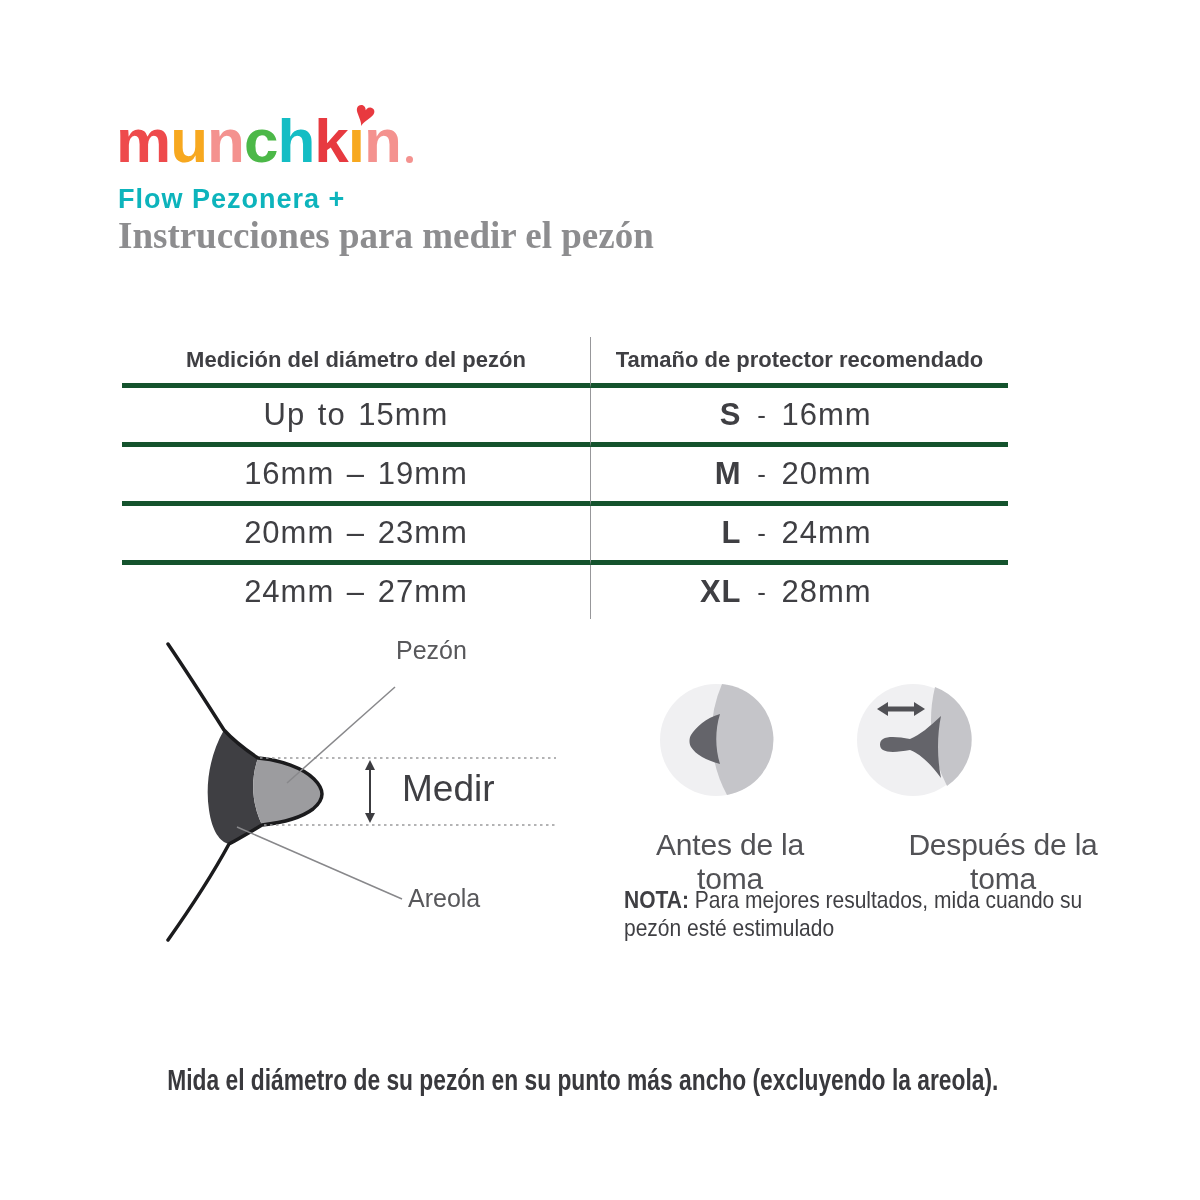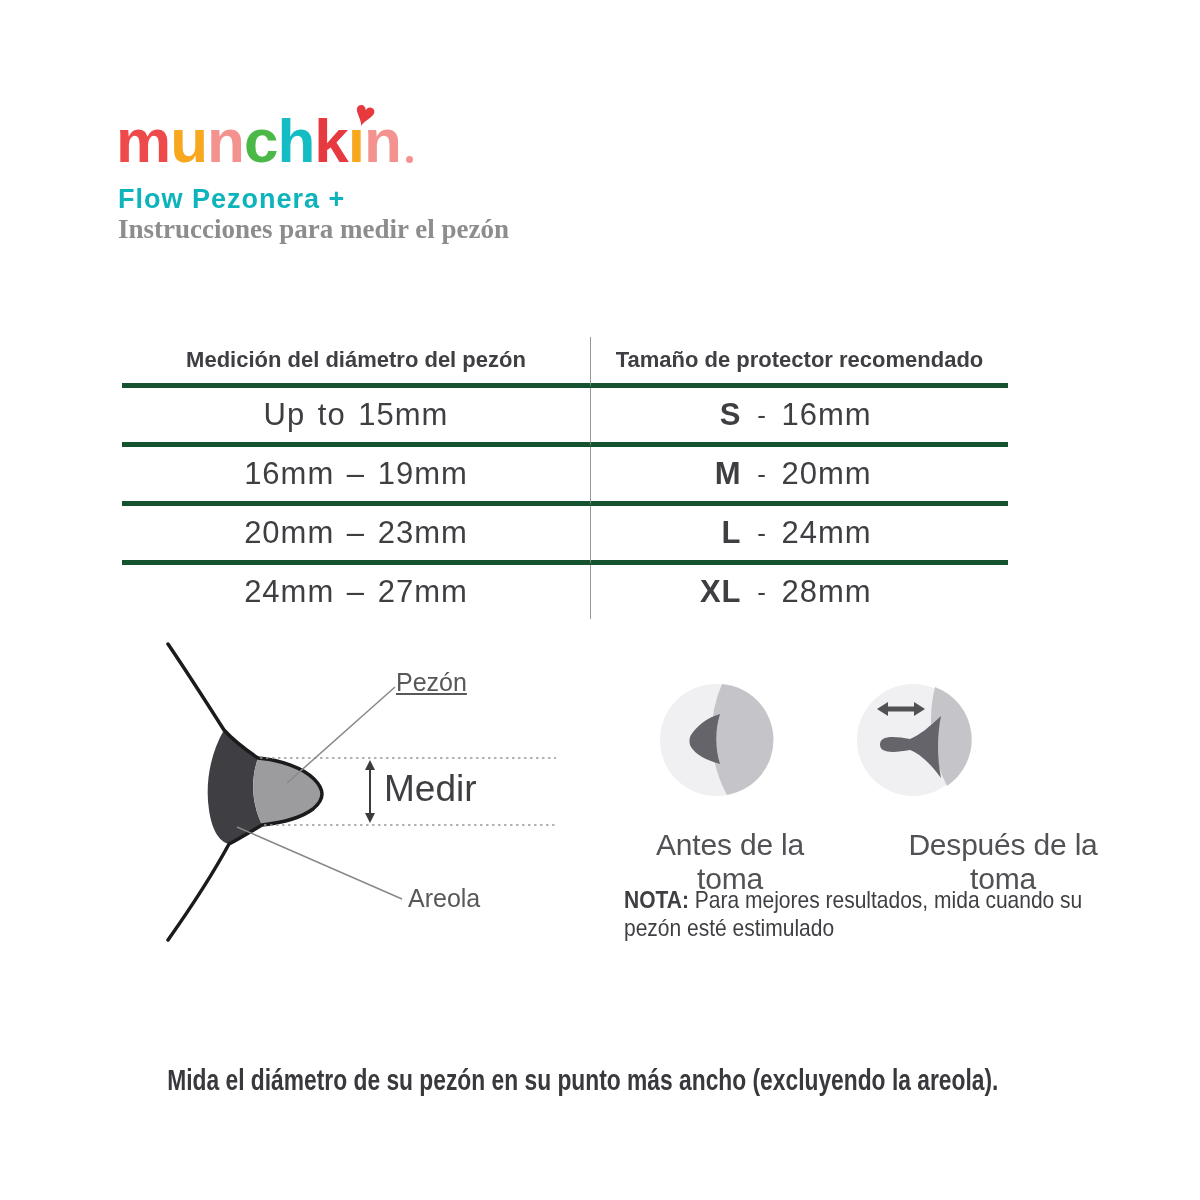--- a/index.html
+++ b/index.html
@@ -10,39 +10,39 @@
   .logo{position:absolute;left:116px;top:110px;display:flex;align-items:stretch;
         font-weight:bold;font-size:62px;line-height:62px;letter-spacing:-1px;}
   .logo-letter{position:relative;}
   .logo-heart{position:absolute;top:-14px;left:6px;font-size:36px;line-height:36px;
               transform:rotate(16deg);}
   .logo-dot{width:7px;height:7px;border-radius:50%;background:#f4928f;
             align-self:flex-end;margin:0 0 9px 5px;}
   .product{position:absolute;left:118px;top:184px;font-size:27px;font-weight:bold;
            letter-spacing:1px;}
   .subtitle{position:absolute;left:118px;top:214px;font-family:"Liberation Serif", serif;
-            font-weight:bold;font-size:27px;color:#8d8d8f;text-align:right;}
+            font-weight:bold;font-size:37px;color:#8d8d8f;text-align:right;}
 
   
   .size-table{position:absolute;left:122px;top:337px;width:886px;display:grid;
               grid-template-columns:469px 417px;}
   .st-cell{display:flex;align-items:center;justify-content:center;}
   .st-head{height:46px;font-weight:bold;font-size:22px;color:#3f3f43;}
   .st-row{height:54px;font-size:31px;letter-spacing:1px;word-spacing:3px;color:#3f3f43;}
   .st-left{border-right:1px solid #97979a;}
   .st-bb{border-bottom:5px solid #14532d;}
   .sz{width:52px;text-align:right;font-weight:bold;}
   .dash{width:40px;text-align:center;font-size:26px;letter-spacing:0;}
   .val{width:128px;text-align:left;}
 
   
   .breast-svg{position:absolute;left:150px;top:618px;}
   .lbl{position:absolute;color:#58585b;}
-  .lbl-pezon{left:396px;top:668px;font-size:25px;text-decoration:underline;}
-  .lbl-medir{left:384px;top:768px;font-size:37px;color:#3f3f43;}
+  .lbl-pezon{left:396px;top:636px;font-size:25px;}
+  .lbl-medir{left:402px;top:768px;font-size:37px;color:#3f3f43;}
   .lbl-areola{left:408px;top:884px;font-size:25px;}
 
   
   .circle-svg{position:absolute;}
   .c1{left:656px;top:680px;}
   .c2{left:853px;top:680px;}
   .circle-label{position:absolute;top:828px;font-size:30px;color:#525256;
                 text-align:center;letter-spacing:-0.2px;}
   .cl1{left:640px;width:180px;}
   .cl2{left:888px;width:230px;}

